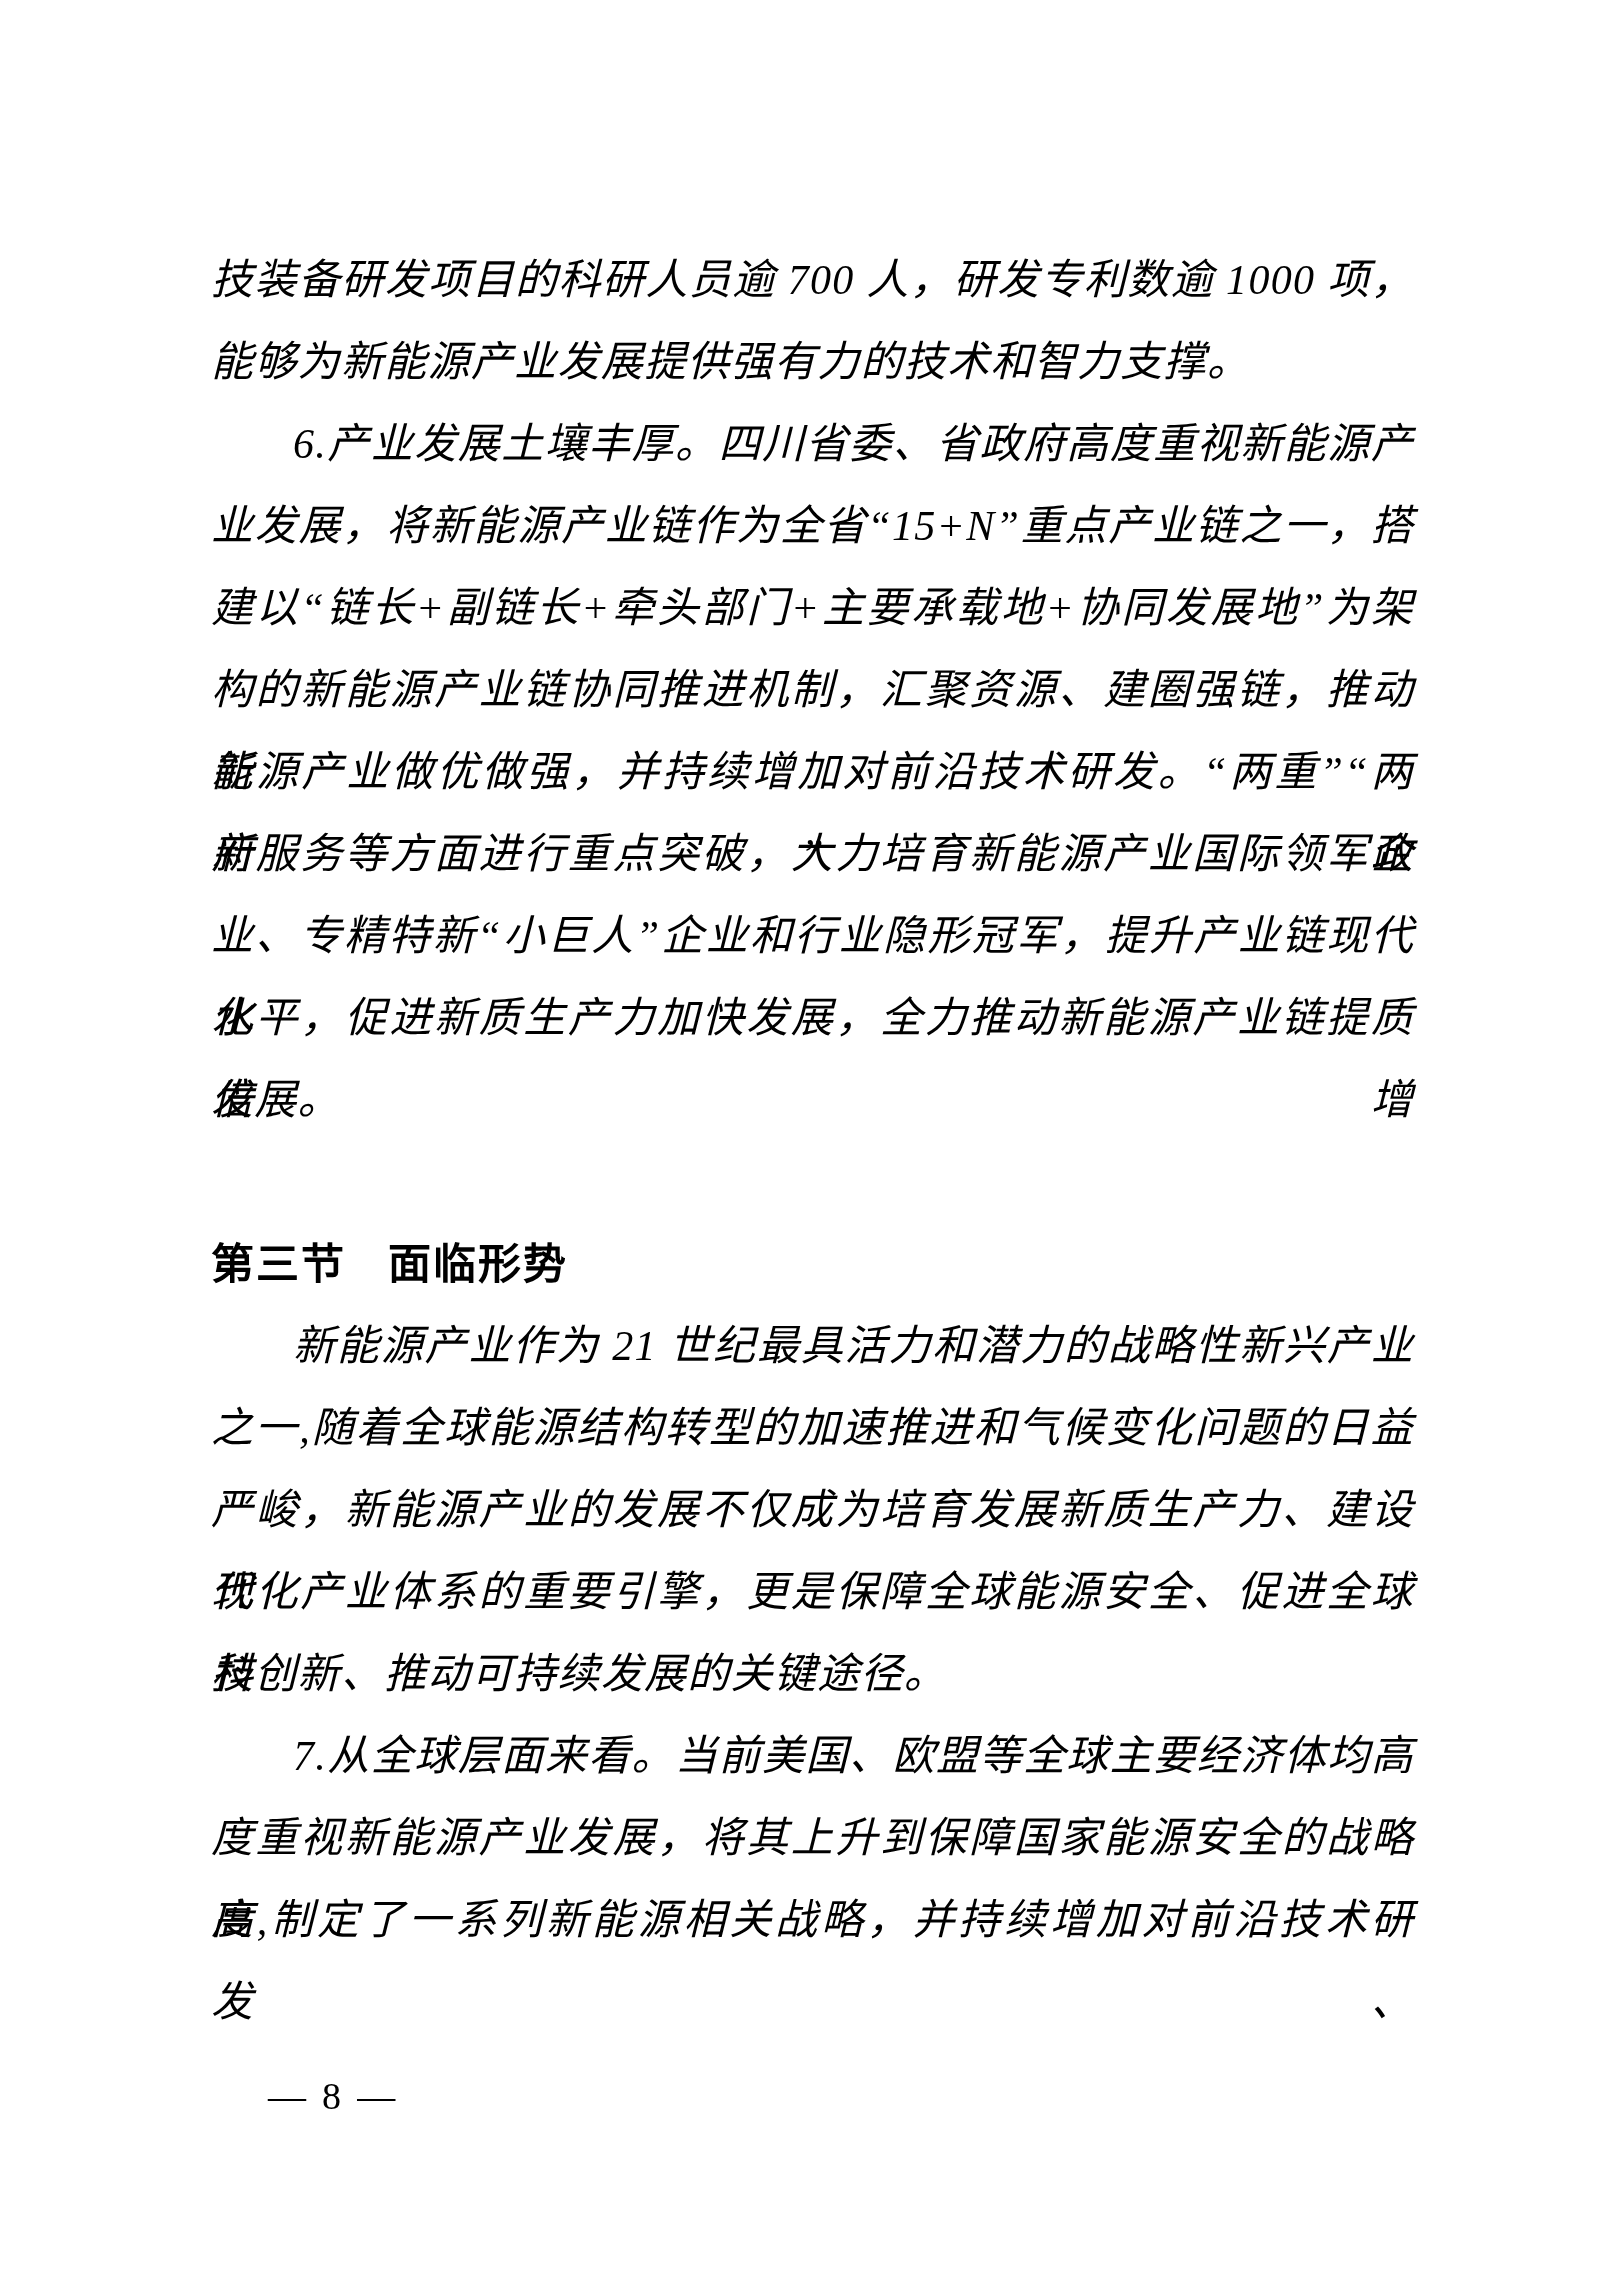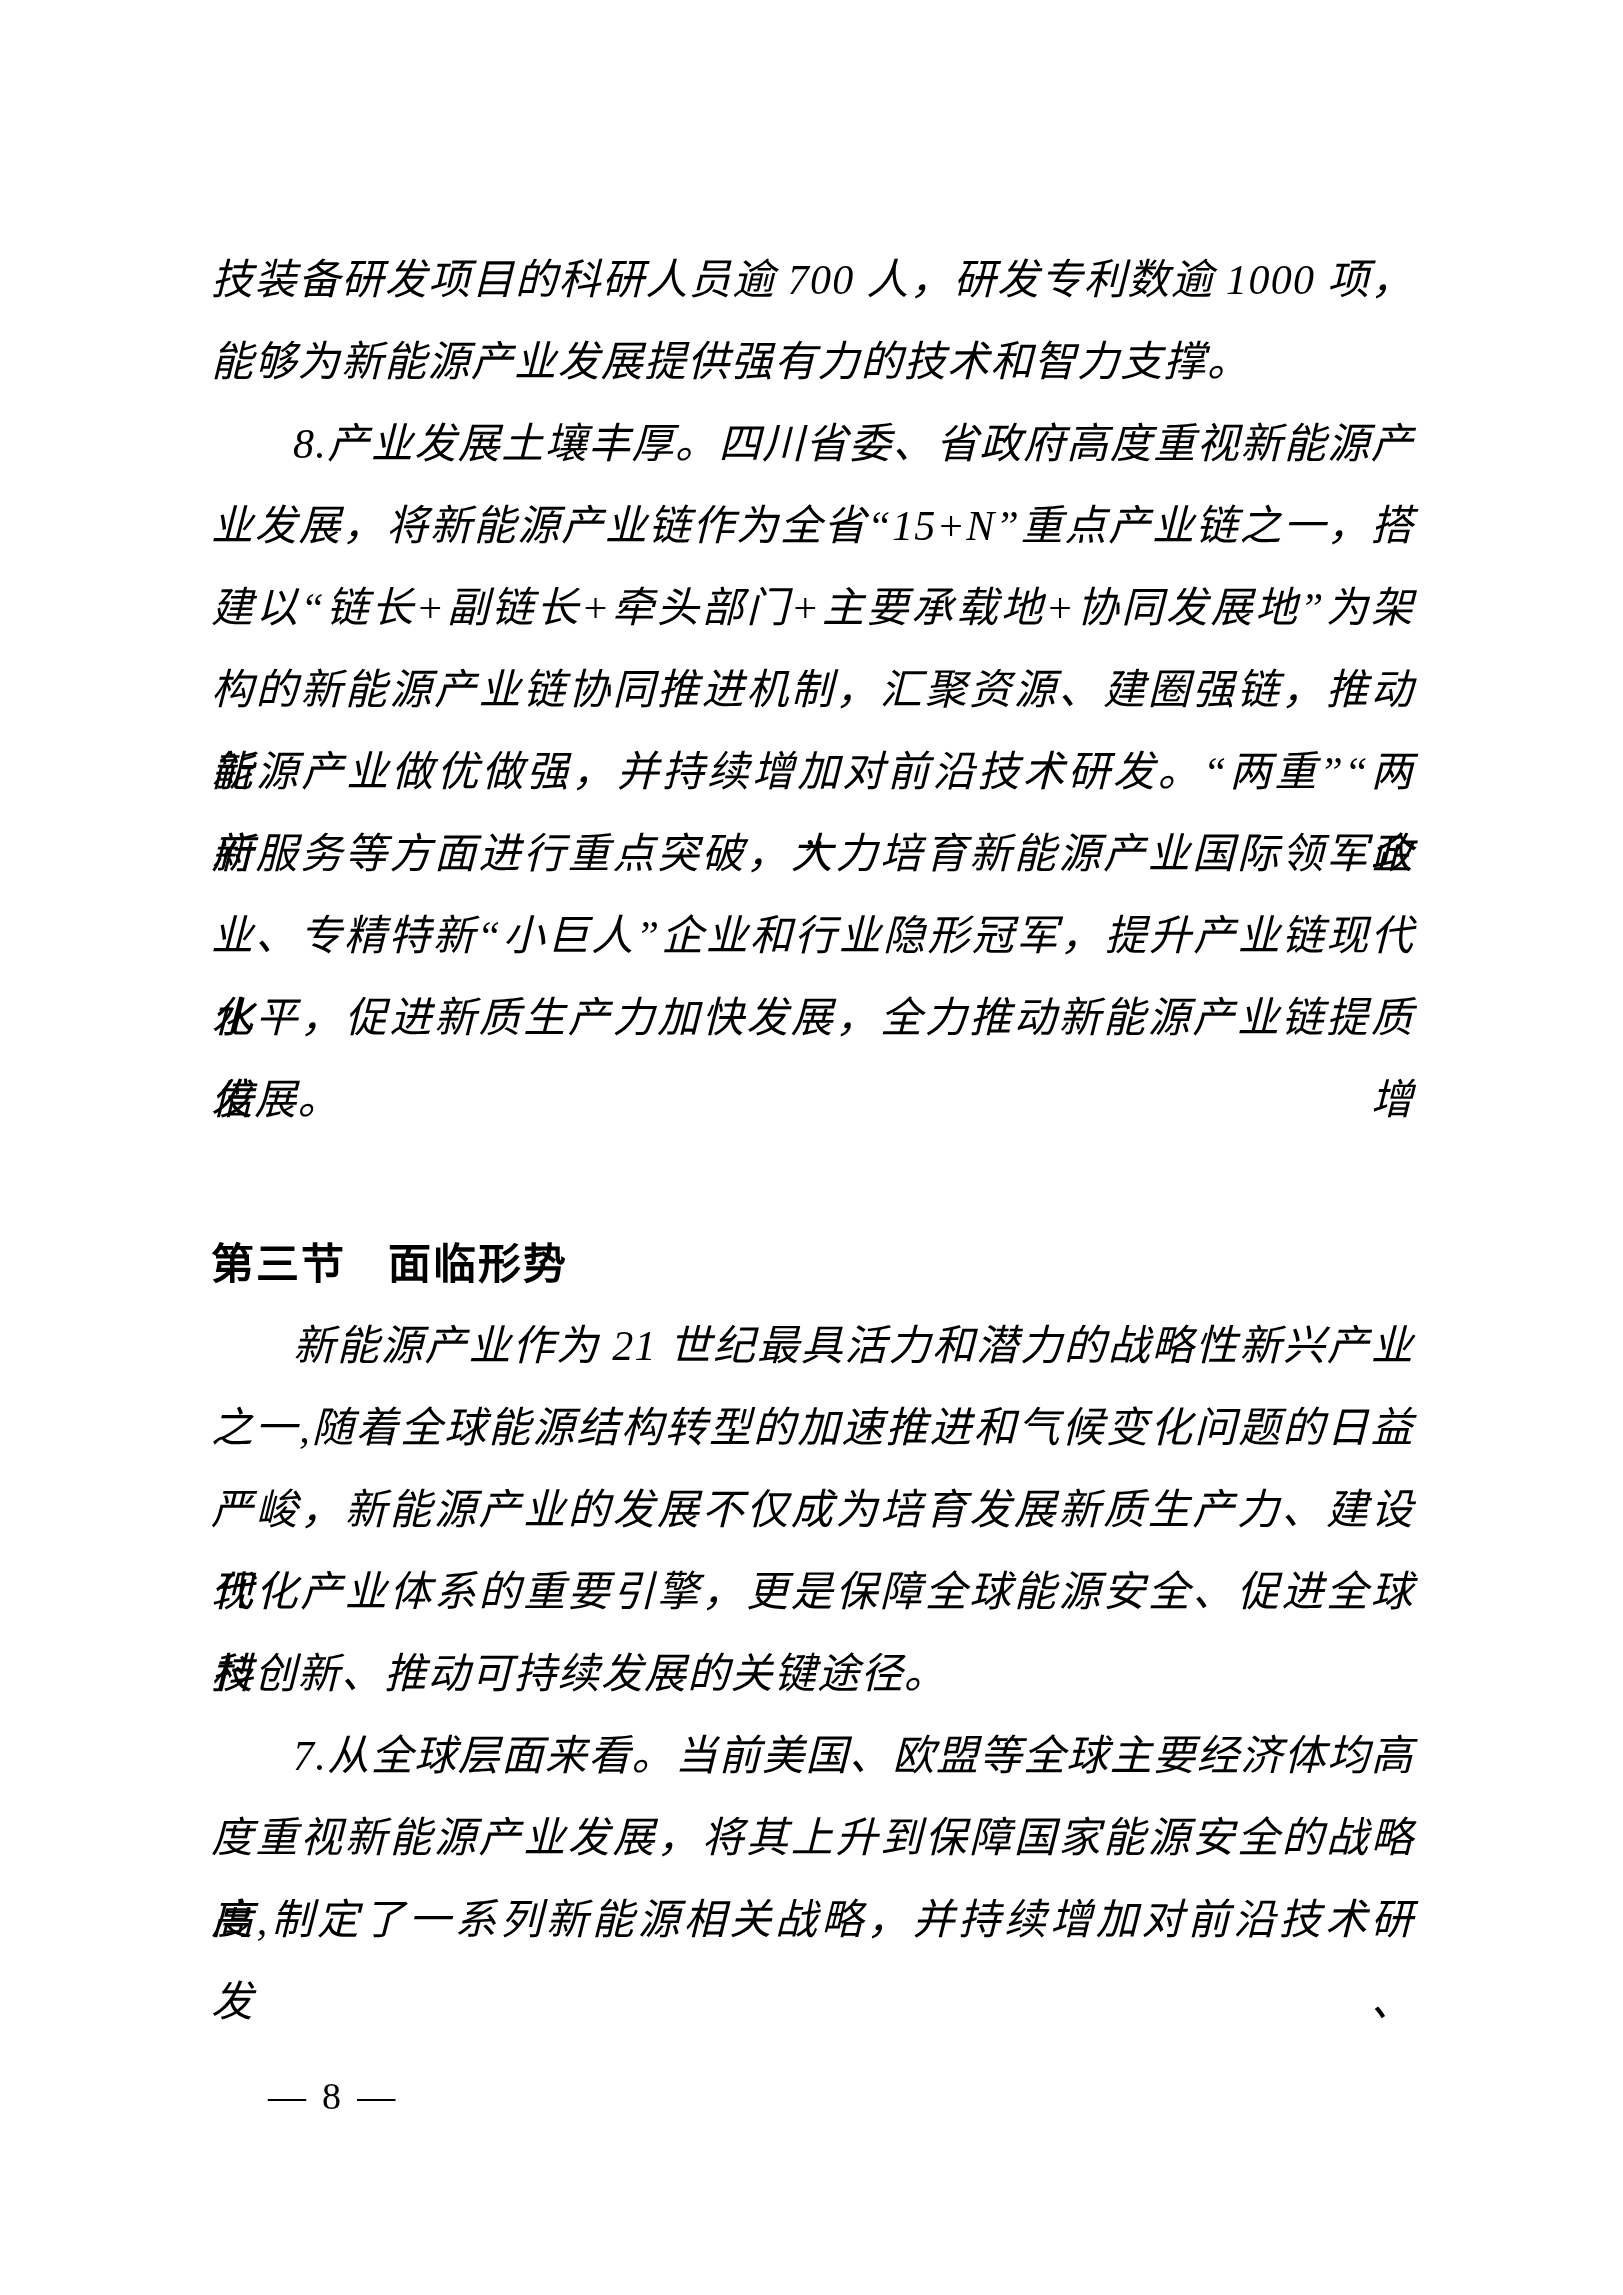--- a/index.html
+++ b/index.html
@@ -65,21 +65,21 @@
   }
 </style>
 </head>
 <body>
 
 <div class="page">
 
   <div class="textblock">
     <div class="line j">技装备研发项目的科研人员逾 700 人，研发专利数逾 1000 项，</div>
     <div class="line">能够为新能源产业发展提供强有力的技术和智力支撑。</div>
-    <div class="line j ind">8.产业发展土壤丰厚。四川省委、省政府高度重视新能源产</div>
+    <div class="line j ind">6.产业发展土壤丰厚。四川省委、省政府高度重视新能源产</div>
     <div class="line j">业发展，将新能源产业链作为全省“15+N”重点产业链之一，搭</div>
     <div class="line j">建以“链长+副链长+牵头部门+主要承载地+协同发展地”为架</div>
     <div class="line j">构的新能源产业链协同推进机制，汇聚资源、建圈强链，推动新</div>
     <div class="line j">能源产业做优做强，并持续增加对前沿技术研发。“两重”“两新”政</div>
     <div class="line j">府服务等方面进行重点突破，大力培育新能源产业国际领军企</div>
     <div class="line j">业、专精特新“小巨人”企业和行业隐形冠军，提升产业链现代化</div>
     <div class="line j">水平，促进新质生产力加快发展，全力推动新能源产业链提质倍增</div>
     <div class="line">发展。</div>
 
     <div class="spacer-line"></div>

